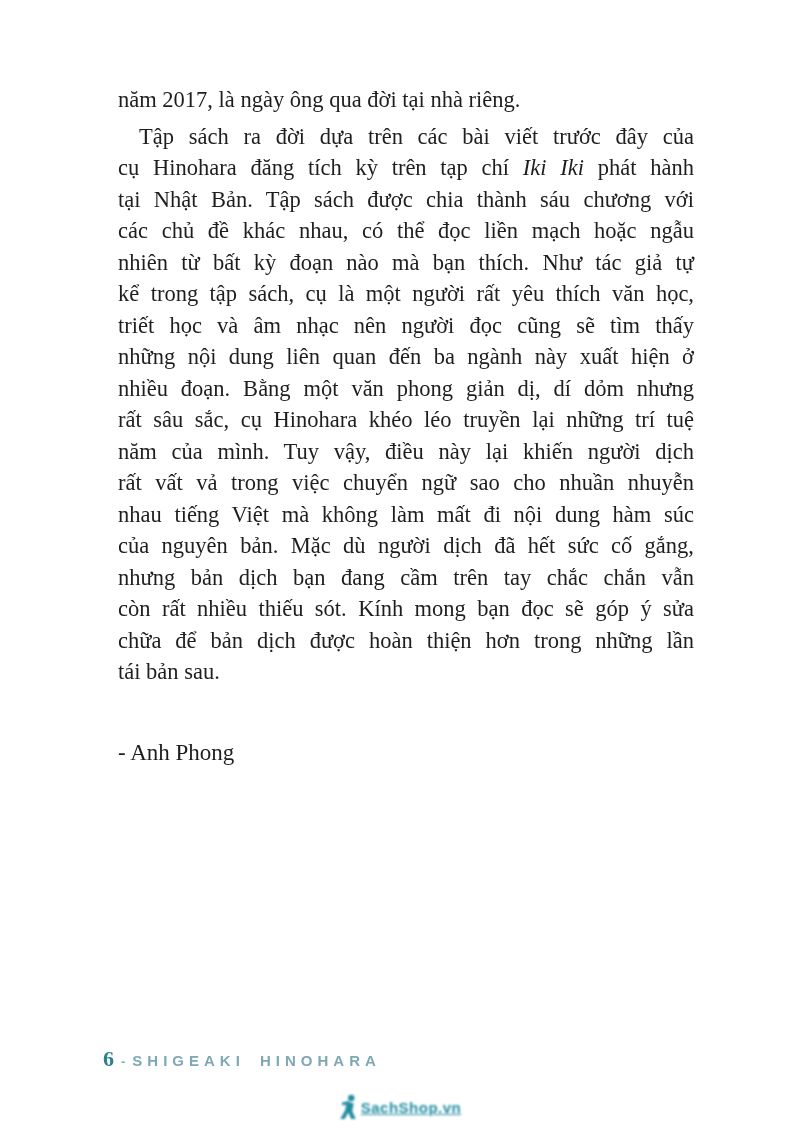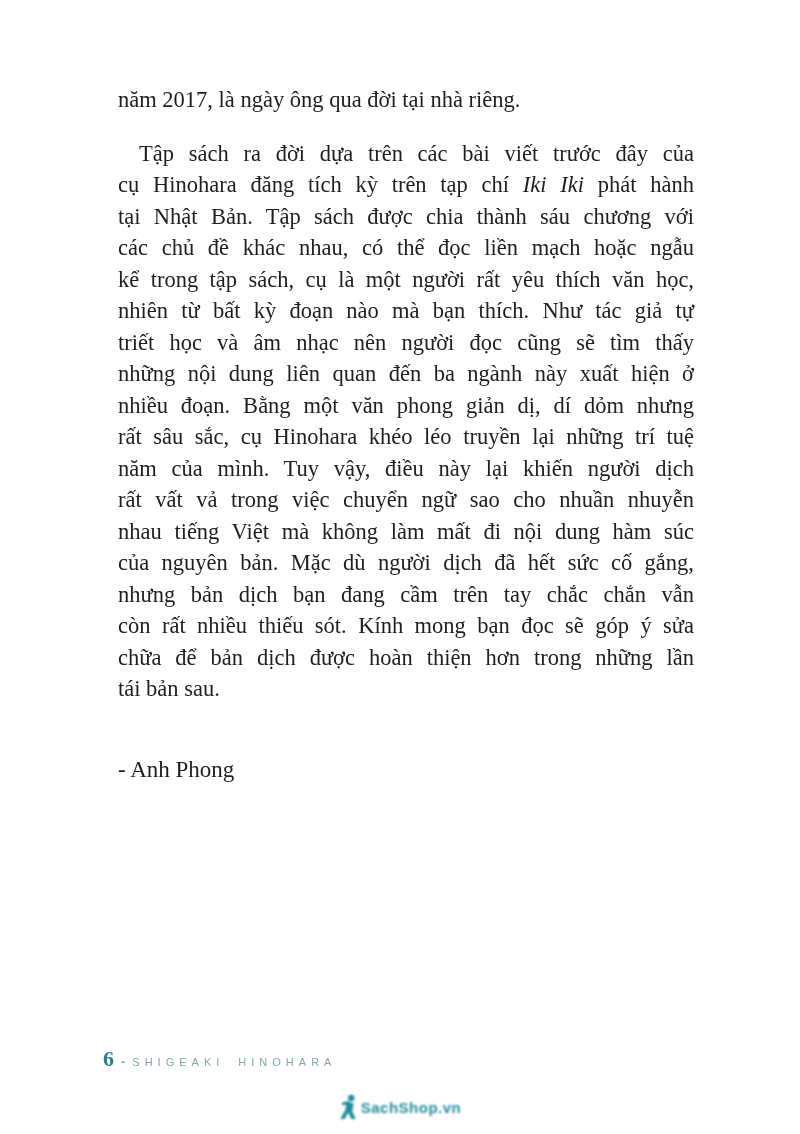--- a/index.html
+++ b/index.html
@@ -14,21 +14,21 @@
   }
   .body-text{
     position:absolute;
     left:118px;top:84px;
     width:576px;
     font-size:22.5px;
     line-height:31.5px;
     text-rendering:optimizeLegibility;
   }
   .paragraph{margin:0;}
-  .paragraph + .paragraph{margin-top:22px;}
+  .paragraph + .paragraph{margin-top:5px;}
   .line{
     text-align:justify;
     text-align-last:justify;
     white-space:normal;
   }
   .line.indent{text-indent:21px;}
   .line.para-end{text-align-last:left;}
   .signature{
     margin-top:49px;
     text-align:left;
@@ -49,36 +49,37 @@
     color:var(--accent,#2b7f91);
   }
   .footer .separator{
     font-family:"Liberation Sans","DejaVu Sans",sans-serif;
     font-size:13px;
     font-weight:bold;
     color:var(--title-color,#7fa8b2);
   }
   .footer .book-title{
     font-family:"Liberation Sans","DejaVu Sans",sans-serif;
-    font-size:11px;
-    font-weight:normal;
+    font-size:15px;
+    font-weight:bold;
     letter-spacing:5px;
     color:var(--title-color,#7fa8b2);
     word-spacing:6px;
   }
   .watermark{
     position:absolute;
     left:50%;top:1094px;
     transform:translateX(-50%);
     display:flex;
     align-items:center;
     gap:3px;
     color:var(--wm-color,#17879b);
     filter:blur(0.9px);
     opacity:0.95;
+    text-decoration:underline;
   }
   .watermark .wm-text{
     font-family:"Liberation Sans","DejaVu Sans",sans-serif;
     font-weight:bold;
     font-size:15px;
     letter-spacing:0.5px;
   }
   .watermark svg{display:block;}
   i{font-style:italic;}
 </style>
@@ -90,22 +91,22 @@
   <div class="body-text">
     <div id="paragraphs">
         <div class="paragraph">
           <div class="line para-end"><span>năm 2017, là ngày ông qua đời tại nhà riêng.</span></div>
         </div>
         <div class="paragraph">
           <div class="line indent"><span>Tập sách ra đời dựa trên các bài viết trước đây của</span></div>
           <div class="line"><span>cụ Hinohara đăng tích kỳ trên tạp chí </span><i>Iki Iki</i><span> phát hành</span></div>
           <div class="line"><span>tại Nhật Bản. Tập sách được chia thành sáu chương với</span></div>
           <div class="line"><span>các chủ đề khác nhau, có thể đọc liền mạch hoặc ngẫu</span></div>
+          <div class="line"><span>nhiên từ bất kỳ đoạn nào mà bạn thích. Như tác giả tự</span></div>
           <div class="line"><span>kể trong tập sách, cụ là một người rất yêu thích văn học,</span></div>
-          <div class="line"><span>nhiên từ bất kỳ đoạn nào mà bạn thích. Như tác giả tự</span></div>
           <div class="line"><span>triết học và âm nhạc nên người đọc cũng sẽ tìm thấy</span></div>
           <div class="line"><span>những nội dung liên quan đến ba ngành này xuất hiện ở</span></div>
           <div class="line"><span>nhiều đoạn. Bằng một văn phong giản dị, dí dỏm nhưng</span></div>
           <div class="line"><span>rất sâu sắc, cụ Hinohara khéo léo truyền lại những trí tuệ</span></div>
           <div class="line"><span>năm của mình. Tuy vậy, điều này lại khiến người dịch</span></div>
           <div class="line"><span>rất vất vả trong việc chuyển ngữ sao cho nhuần nhuyễn</span></div>
           <div class="line"><span>nhau tiếng Việt mà không làm mất đi nội dung hàm súc</span></div>
           <div class="line"><span>của nguyên bản. Mặc dù người dịch đã hết sức cố gắng,</span></div>
           <div class="line"><span>nhưng bản dịch bạn đang cầm trên tay chắc chắn vẫn</span></div>
           <div class="line"><span>còn rất nhiều thiếu sót. Kính mong bạn đọc sẽ góp ý sửa</span></div>

